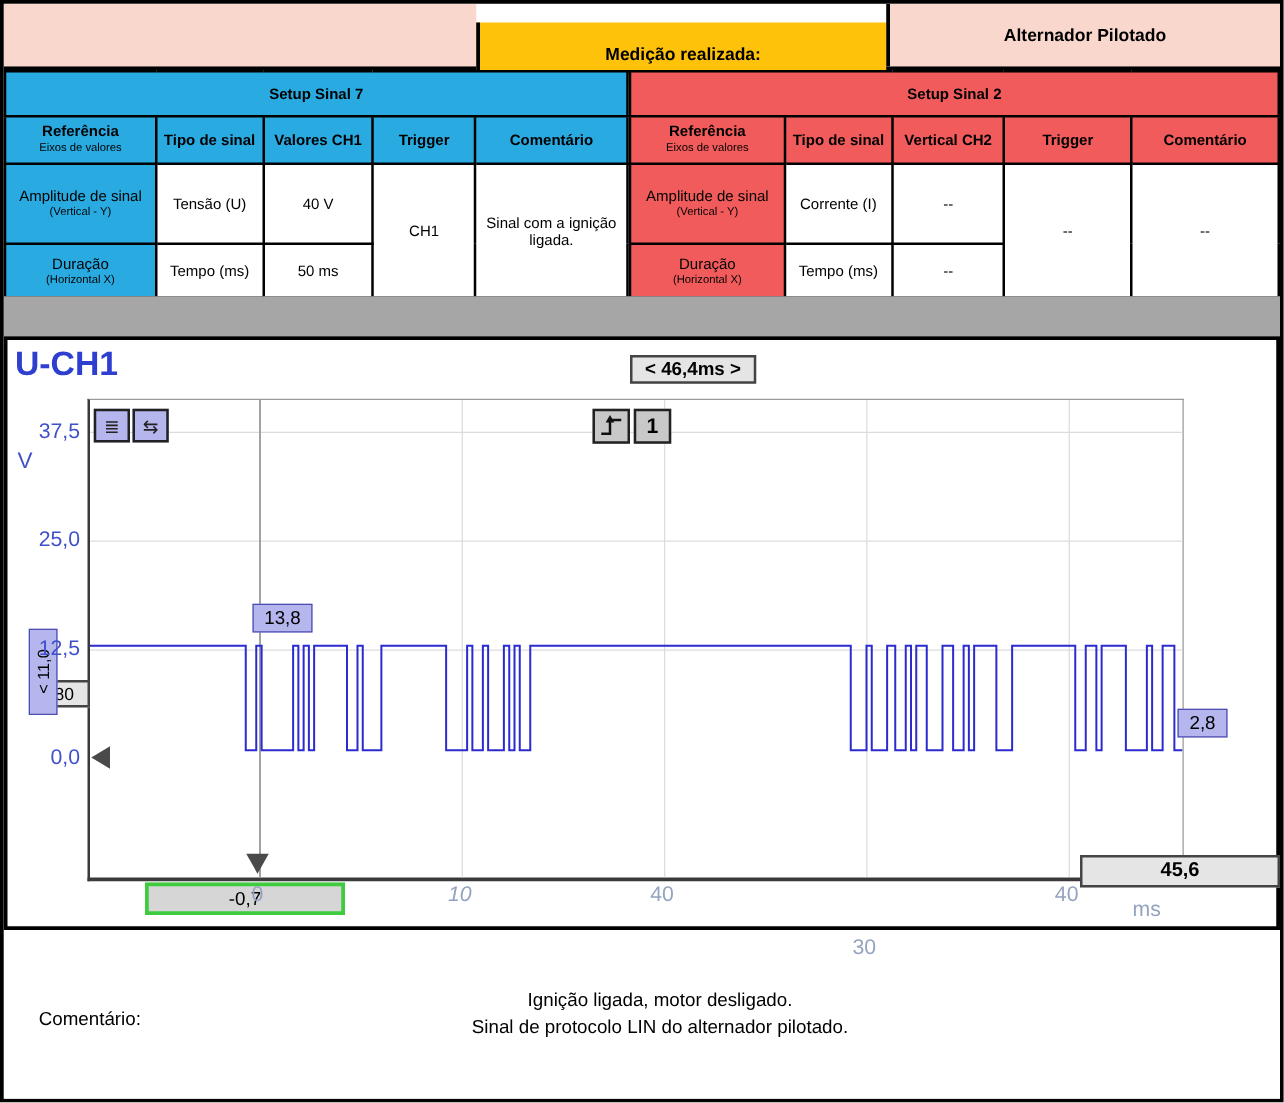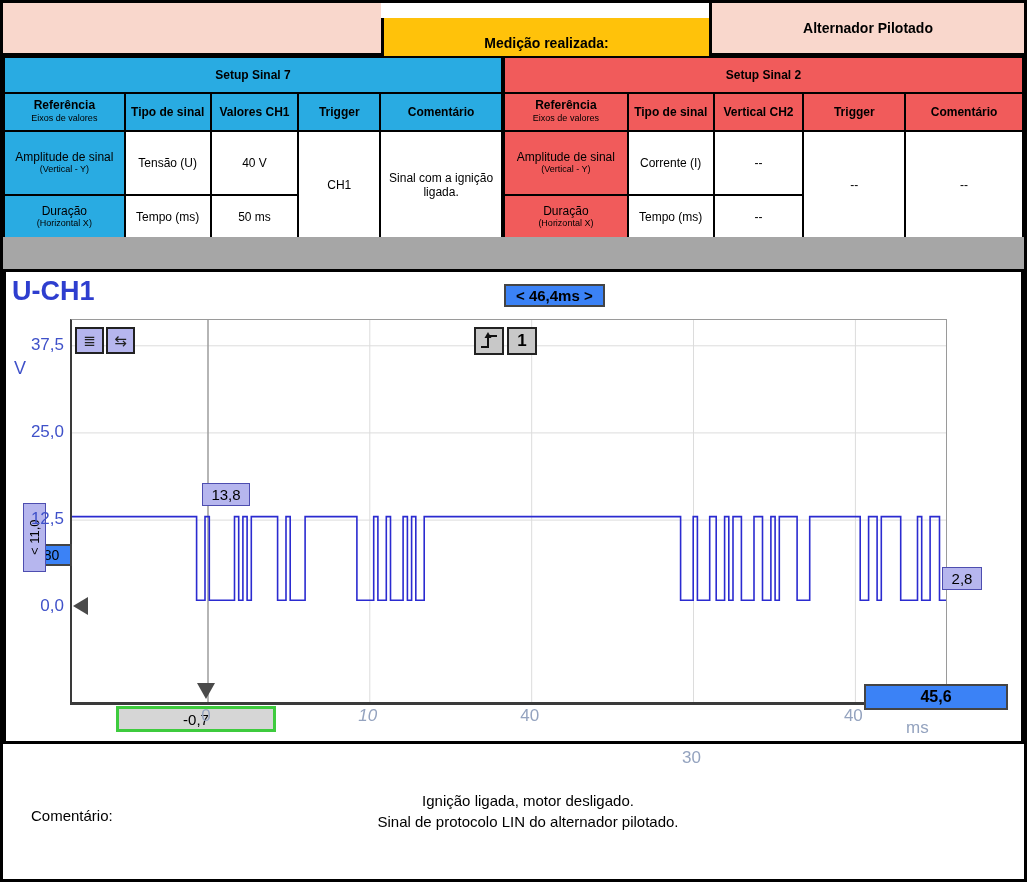--- a/index.html
+++ b/index.html
@@ -32,29 +32,29 @@
   #scope-frame{position:absolute;left:0;top:266px;width:1021px;height:475px;border:3px solid #000;box-sizing:border-box;background:#fff;}
   #scope-area{position:relative;width:100%;height:100%;}
   #uch1{position:absolute;left:6px;top:4px;font-size:27px;font-weight:bold;color:#2e3ecf;}
   #plot{position:absolute;left:64px;top:47px;width:874px;height:382px;border-top:1px solid #9a9a9a;border-right:1px solid #9a9a9a;border-left:2px solid #3a3a3a;border-bottom:3px solid #3a3a3a;background:#fff;}
   #plot svg{display:block;}
   .y-tick{position:absolute;left:0;width:58px;text-align:right;color:#3f51c9;font-size:17px;z-index:7;}
   .x-tick{position:absolute;width:40px;text-align:center;color:#94a3bf;font-size:17px;z-index:7;}
   #v-unit{position:absolute;left:8px;top:86px;color:#3f51c9;font-size:18px;z-index:7;}
   #ms-unit{position:absolute;left:900px;top:446px;color:#94a3bf;font-size:17px;z-index:7;}
 
-  .badge-gray{position:absolute;background:#3b82f6;border:2px solid #444;color:#000;display:flex;align-items:center;justify-content:center;box-sizing:border-box;z-index:5;}
+  .badge-gray{position:absolute;background:#e5e5e5;border:2px solid #444;color:#000;display:flex;align-items:center;justify-content:center;box-sizing:border-box;z-index:5;}
   .badge-purple{position:absolute;background:#b6b6ee;border:1px solid #4d4db0;color:#000;display:flex;align-items:center;justify-content:center;font-size:15px;box-sizing:border-box;z-index:6;}
   #span-badge{left:498px;top:12px;height:23px;padding:0 10px;font-size:15px;font-weight:bold;}
   #vhigh-badge{left:196px;top:211px;width:48px;height:23px;}
   #vlow-badge{left:936px;top:295px;width:40px;height:23px;}
   #delta-v-badge{left:17px;top:231px;width:23px;height:69px;writing-mode:vertical-rl;transform:rotate(180deg);font-size:13px;}
   #partial-badge{left:21px;top:272px;width:45px;height:22px;font-size:14px;z-index:4;}
   #t-left-badge{left:110px;top:434px;width:160px;height:26px;background:#d6d6d6;border:3px solid #3ecb3e;font-size:15px;z-index:4;}
-  #t-right-badge{left:858px;top:412px;width:144px;height:26px;font-size:16px;font-weight:bold;}
+  #t-right-badge{left:858px;top:412px;width:160px;height:26px;font-size:16px;font-weight:bold;}
 
   #ch-icons{position:absolute;left:69px;top:55px;display:flex;gap:2px;z-index:6;}
   .ch-icon{width:29px;height:27px;background:#b6b6ee;border:2px solid #222;box-sizing:border-box;display:flex;align-items:center;justify-content:center;font-size:15px;color:#222;}
   #trig-group{position:absolute;left:468px;top:55px;display:flex;gap:3px;z-index:6;}
   .trig-box{width:30px;height:28px;background:#c8c8c8;border:2px solid #222;box-sizing:border-box;display:flex;align-items:center;justify-content:center;font-size:17px;font-weight:bold;color:#000;}
 
   .marker-left{position:absolute;left:67px;width:0;height:0;border-top:9px solid transparent;border-bottom:9px solid transparent;border-right:15px solid #4a4a4a;z-index:6;}
   .marker-down{position:absolute;width:0;height:0;border-left:9px solid transparent;border-right:9px solid transparent;border-top:16px solid #4a4a4a;z-index:6;}
 
   

